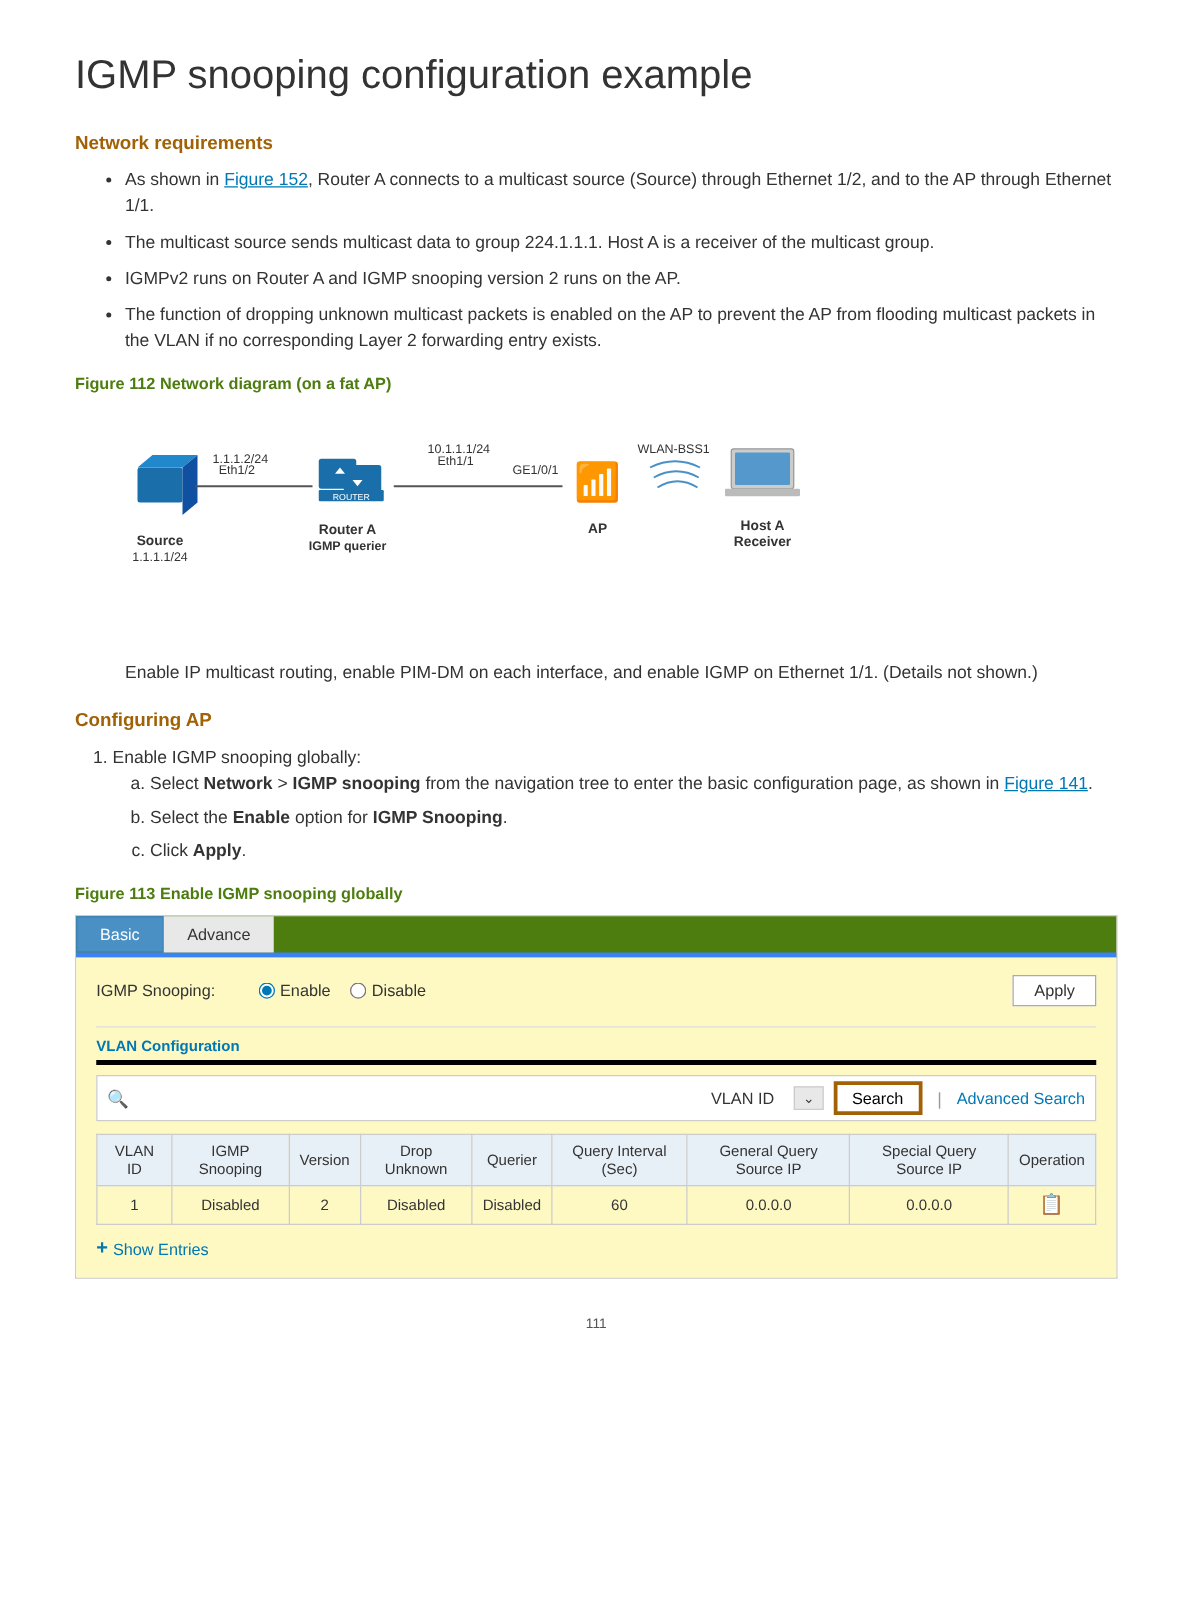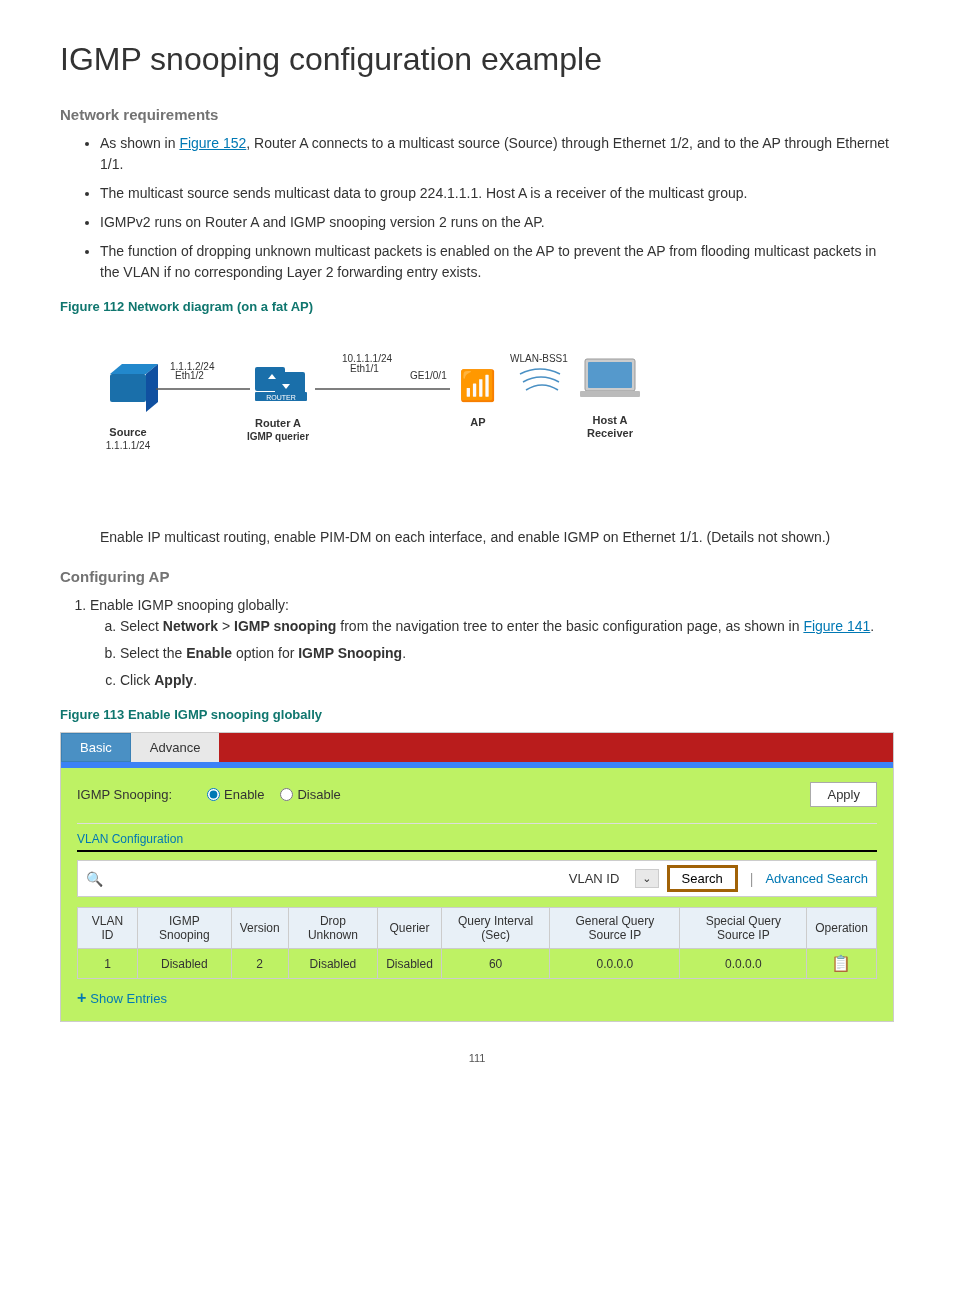--- a/index.html
+++ b/index.html
@@ -13,37 +13,37 @@
       min-height: 1296px;
     }
     h1 {
       font-size: 32px;
       font-weight: 300;
       color: #333;
       margin-bottom: 28px;
       line-height: 1.2;
     }
     .section-heading {
-      color: #737373;
+      color: #a16207;
       font-size: 15px;
       font-weight: bold;
       margin-bottom: 10px;
       margin-top: 20px;
     }
     .bullet-list {
       list-style: disc;
       margin-left: 40px;
       margin-bottom: 16px;
     }
     .bullet-list li {
       margin-bottom: 8px;
       line-height: 1.5;
     }
     .figure-title {
-      color: #0f766e;
+      color: #4d7c0f;
       font-size: 13px;
       font-weight: bold;
       margin-bottom: 10px;
       margin-top: 16px;
     }
     .network-diagram {
       border: none;
       margin-bottom: 20px;
       padding: 10px 0;
     }
@@ -69,41 +69,41 @@
 
     
     .ui-screenshot {
       border: 1px solid #ccc;
       margin-top: 10px;
       margin-bottom: 20px;
       background: #f8f8f8;
     }
     .tab-bar {
       display: flex;
-      background: #b91c1c;
-      border-bottom: 6px solid #3b82f6;
+      background: #4d7c0f;
+      border-bottom: 4px solid #3b82f6;
     }
     .tab {
       padding: 6px 18px;
       font-size: 13px;
       cursor: pointer;
       border: 1px solid transparent;
     }
     .tab.active {
       background: #4a90c4;
       color: #fff;
       border-color: #3a80b4;
     }
     .tab.inactive {
       background: #e8e8e8;
       color: #333;
     }
     .ui-body {
       padding: 14px 16px;
-      background: #bef264;
+      background: #fef9c3;
     }
     .igmp-row {
       display: flex;
       align-items: center;
       gap: 20px;
       margin-bottom: 16px;
     }
     .igmp-label {
       font-size: 13px;
       min-width: 110px;
@@ -124,22 +124,23 @@
       border: 1px solid #aaa;
       padding: 4px 16px;
       font-size: 13px;
       cursor: pointer;
       color: #333;
     }
     .vlan-config-label {
       font-size: 12px;
       color: #0078b4;
       margin-bottom: 8px;
-      border-bottom: 2px solid #000000;
+      border-bottom: 4px solid #000000;
       padding-bottom: 4px;
+      font-weight: bold;
     }
     .search-bar {
       display: flex;
       align-items: center;
       gap: 8px;
       margin-bottom: 10px;
       border: 1px solid #ccc;
       background: #fff;
       padding: 4px 8px;
     }

